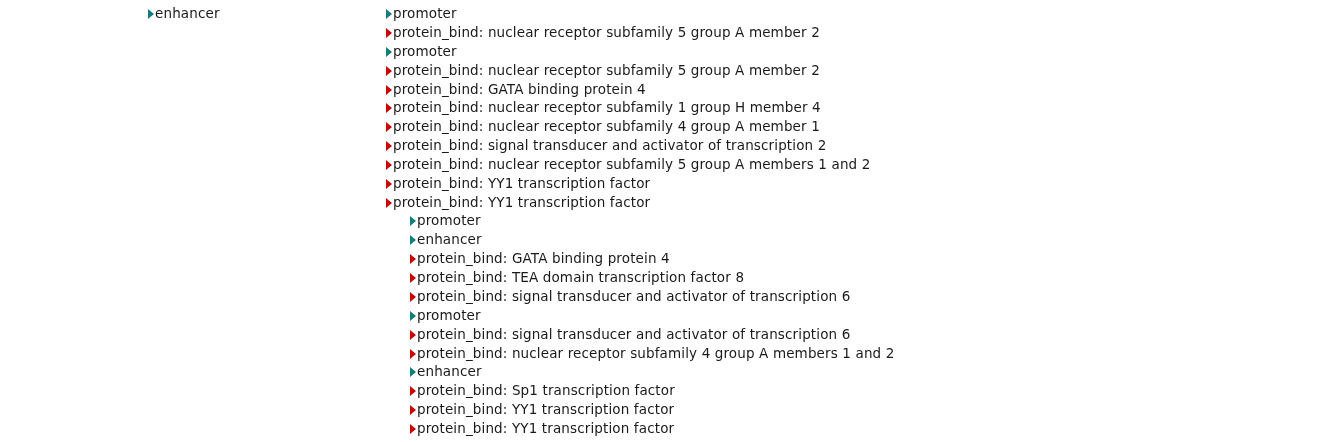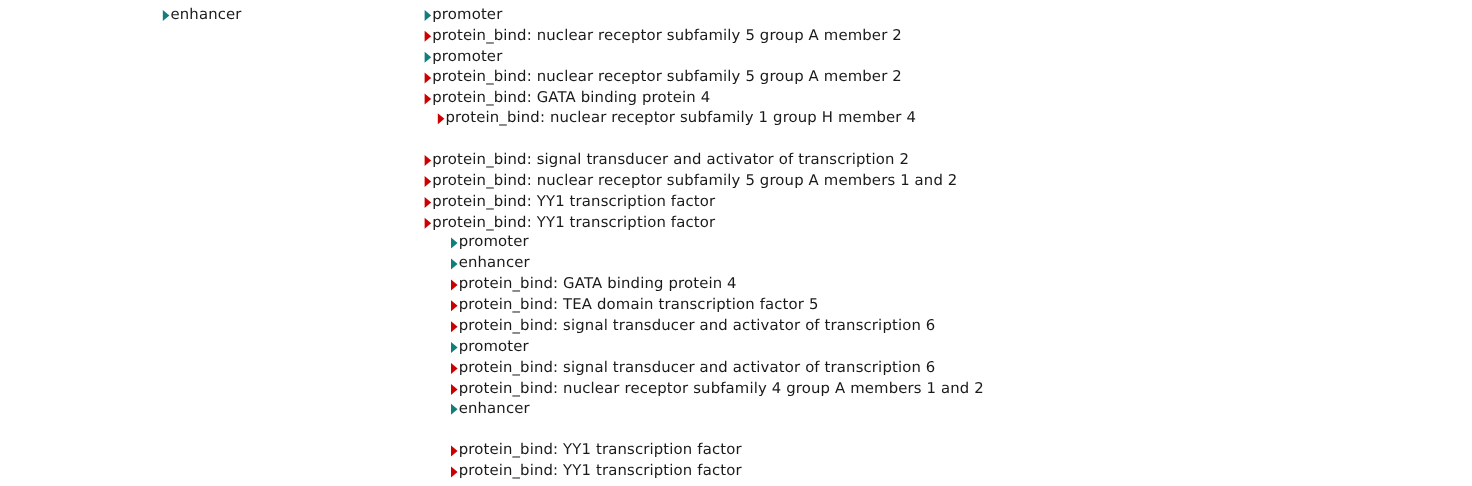--- a/index.html
+++ b/index.html
@@ -76,23 +76,27 @@
       <span class="feature-label">promoter</span>
     </div>
     <div class="feature-row" style="left: 386px; top: 61px;">
       <span class="arrow binding"></span>
       <span class="feature-label">protein_bind: nuclear receptor subfamily 5 group A member 2</span>
     </div>
     <div class="feature-row" style="left: 386px; top: 80px;">
       <span class="arrow binding"></span>
       <span class="feature-label">protein_bind: GATA binding protein 4</span>
     </div>
-    <div class="feature-row" style="left: 386px; top: 98px; margin-left: 12px;">
+    <div class="feature-row" style="left: 386px; top: 98px;">
       <span class="arrow binding"></span>
       <span class="feature-label">protein_bind: nuclear receptor subfamily 1 group H member 4</span>
+    </div>
+    <div class="feature-row" style="left: 386px; top: 117px;">
+      <span class="arrow binding"></span>
+      <span class="feature-label">protein_bind: nuclear receptor subfamily 4 group A member 1</span>
     </div>
     <div class="feature-row" style="left: 386px; top: 136px;">
       <span class="arrow binding"></span>
       <span class="feature-label">protein_bind: signal transducer and activator of transcription 2</span>
     </div>
     <div class="feature-row" style="left: 386px; top: 155px; justify-content: center;">
       <span class="arrow binding"></span>
       <span class="feature-label">protein_bind: nuclear receptor subfamily 5 group A members 1 and 2</span>
     </div>
     <div class="feature-row" style="left: 386px; top: 174px;">
@@ -110,21 +114,21 @@
     <div class="feature-row" style="left: 410px; top: 230px;">
       <span class="arrow regulatory"></span>
       <span class="feature-label">enhancer</span>
     </div>
     <div class="feature-row" style="left: 410px; top: 249px;">
       <span class="arrow binding"></span>
       <span class="feature-label">protein_bind: GATA binding protein 4</span>
     </div>
     <div class="feature-row" style="left: 410px; top: 268px;">
       <span class="arrow binding"></span>
-      <span class="feature-label">protein_bind: TEA domain transcription factor 5</span>
+      <span class="feature-label">protein_bind: TEA domain transcription factor 8</span>
     </div>
     <div class="feature-row" style="left: 410px; top: 287px;">
       <span class="arrow binding"></span>
       <span class="feature-label">protein_bind: signal transducer and activator of transcription 6</span>
     </div>
     <div class="feature-row" style="left: 410px; top: 306px;">
       <span class="arrow regulatory"></span>
       <span class="feature-label">promoter</span>
     </div>
     <div class="feature-row" style="left: 410px; top: 325px;">
@@ -132,20 +136,24 @@
       <span class="feature-label">protein_bind: signal transducer and activator of transcription 6</span>
     </div>
     <div class="feature-row" style="left: 410px; top: 344px; justify-content: flex-end;">
       <span class="arrow binding"></span>
       <span class="feature-label">protein_bind: nuclear receptor subfamily 4 group A members 1 and 2</span>
     </div>
     <div class="feature-row" style="left: 410px; top: 362px;">
       <span class="arrow regulatory"></span>
       <span class="feature-label">enhancer</span>
     </div>
+    <div class="feature-row" style="left: 410px; top: 381px;">
+      <span class="arrow binding"></span>
+      <span class="feature-label">protein_bind: Sp1 transcription factor</span>
+    </div>
     <div class="feature-row" style="left: 410px; top: 400px;">
       <span class="arrow binding"></span>
       <span class="feature-label">protein_bind: YY1 transcription factor</span>
     </div>
     <div class="feature-row" style="left: 410px; top: 419px;">
       <span class="arrow binding"></span>
       <span class="feature-label">protein_bind: YY1 transcription factor</span>
     </div>
   </div>
 

